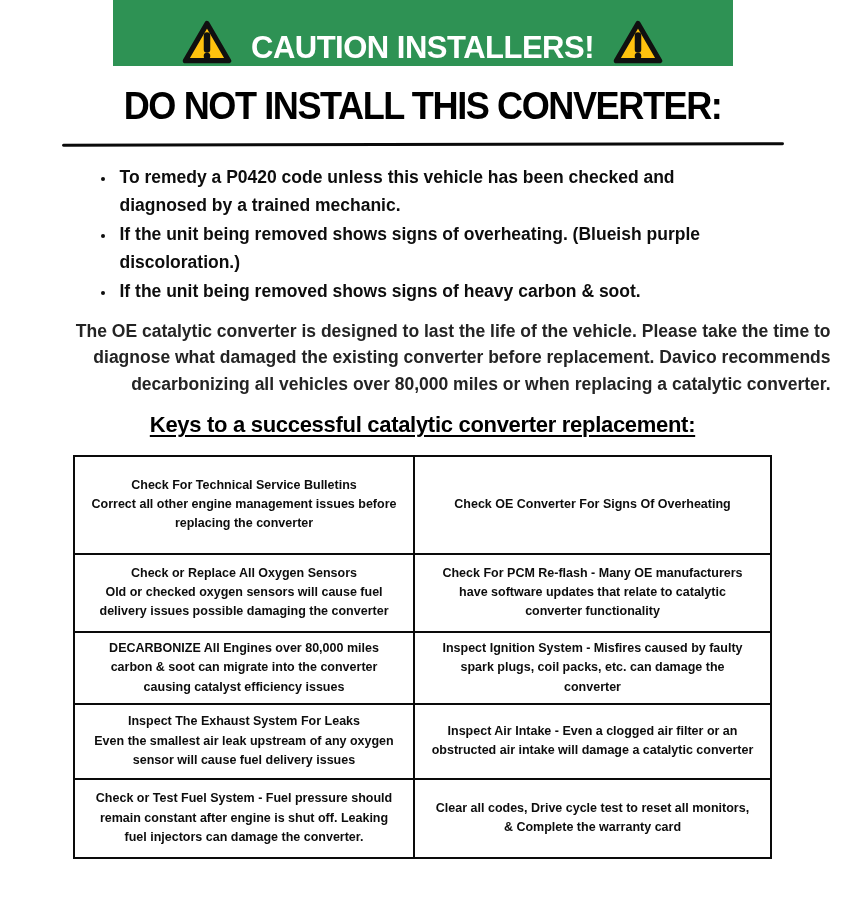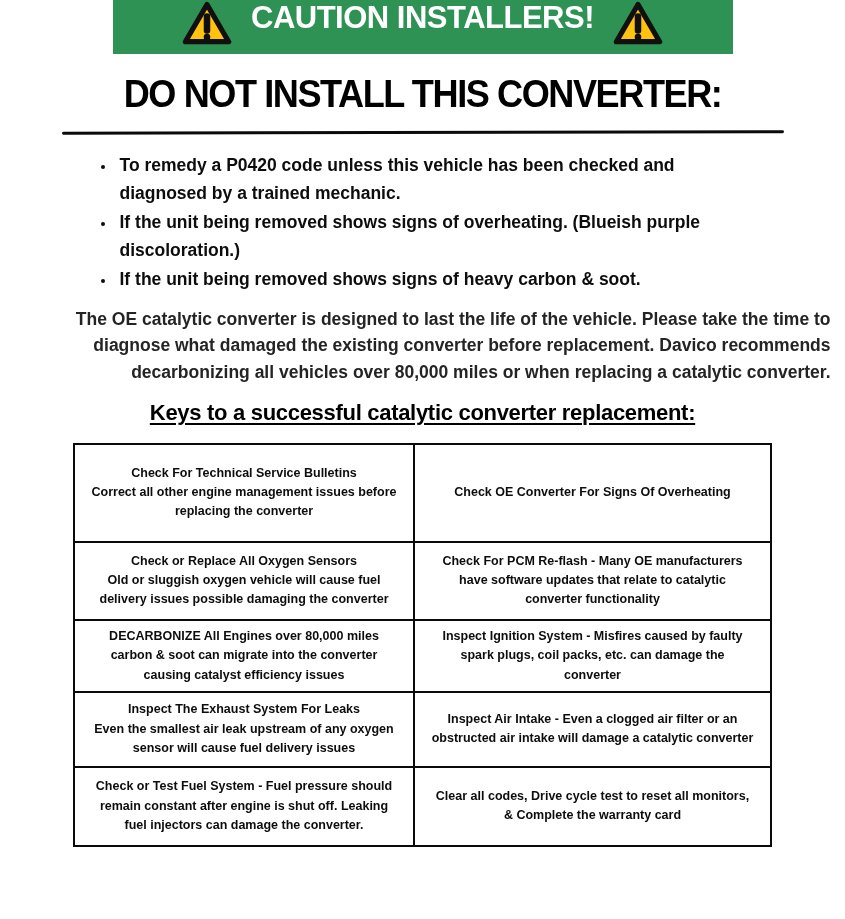--- a/index.html
+++ b/index.html
@@ -4,24 +4,24 @@
 <style>
   * { margin: 0; padding: 0; box-sizing: border-box; }
   html, body {
     width: 845px; height: 919px;
     background: #ffffff;
     font-family: "Liberation Sans", sans-serif;
     color: #000;
     overflow: hidden;
   }
   .banner {
-    width: 620px; height: 54px;
+    width: 620px; height: 66px;
     margin: 0 auto;
     background: #2E9254;
-    display: flex; align-items: flex-start; justify-content: center;
+    display: flex; align-items: flex-end; justify-content: center;
     gap: 18px;
   }
   .banner-title {
     color: #ffffff;
     font-size: 31px;
     font-weight: 800;
     letter-spacing: -0.5px;
     white-space: nowrap;
   }
   .tri { width: 52px; height: 47px; display: block; }
@@ -135,21 +135,21 @@
 
 <table class="keys-table">
   <tbody>
     <tr class="r1">
       <td class="col-left">Check For Technical Service Bulletins
 Correct all other engine management issues before replacing the converter</td>
       <td class="col-right">Check OE Converter For Signs Of Overheating</td>
     </tr>
     <tr class="r2">
       <td class="col-left">Check or Replace All Oxygen Sensors
-Old or sluggish oxygen vehicle will cause fuel delivery issues possible damaging the converter</td>
+Old or checked oxygen sensors will cause fuel delivery issues possible damaging the converter</td>
       <td class="col-right">Check For PCM Re-flash - Many OE manufacturers have software updates that relate to catalytic converter functionality</td>
     </tr>
     <tr class="r3">
       <td class="col-left">DECARBONIZE All Engines over 80,000 miles carbon &amp; soot can migrate into the converter causing catalyst efficiency issues</td>
       <td class="col-right">Inspect Ignition System - Misfires caused by faulty spark plugs, coil packs, etc. can damage the converter</td>
     </tr>
     <tr class="r4">
       <td class="col-left">Inspect The Exhaust System For Leaks
 Even the smallest air leak upstream of any oxygen sensor will cause fuel delivery issues</td>
       <td class="col-right">Inspect Air Intake - Even a clogged air filter or an obstructed air intake will damage a catalytic converter</td>

